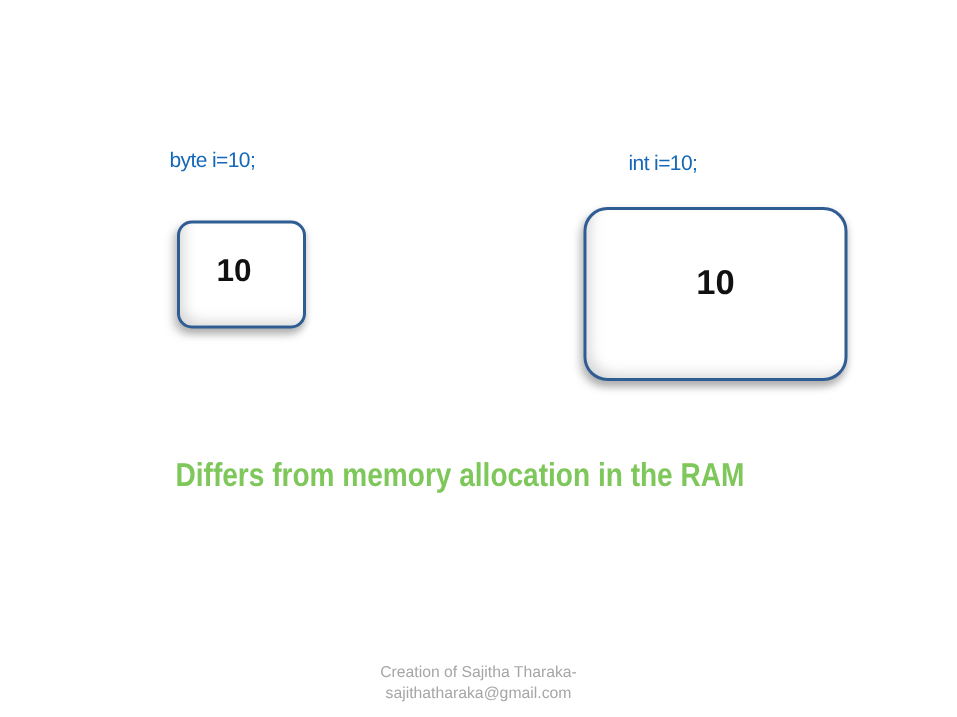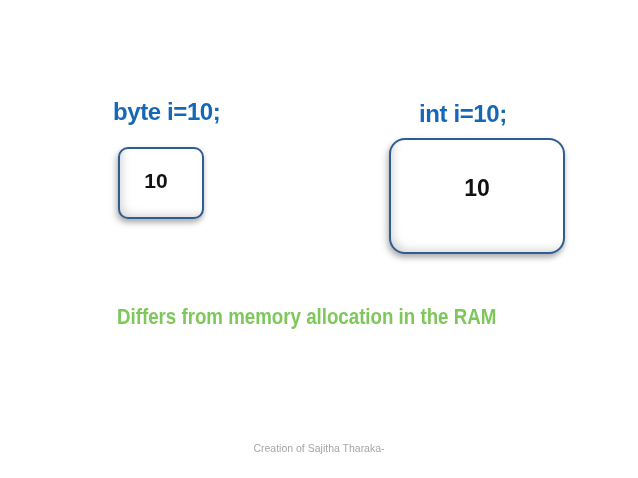--- a/index.html
+++ b/index.html
@@ -6,22 +6,22 @@
   .slide {
     position: relative;
     width: 638px;
     height: 478px;
     background: #ffffff;
     overflow: hidden;
     font-family: "Liberation Sans", sans-serif;
   }
   .decl {
     position: absolute;
-    font-weight: bold;
-    font-size: 24px;
+    font-weight: normal;
+    font-size: 14px;
     letter-spacing: -0.4px;
     color: #1568B8;
     white-space: nowrap;
   }
   .decl-byte { left: 113px; top: 98px; }
   .decl-int  { left: 419px; top: 90px; margin-top: 10px; }
   .membox {
     position: absolute;
     box-sizing: border-box;
     background: #ffffff;
@@ -83,15 +83,16 @@
   </div>
 
   <div class="membox box-int">
     <span class="value">10</span>
   </div>
 
   <div class="caption">Differs from memory allocation in the RAM</div>
 
   <div class="footer">
     <div>Creation of Sajitha Tharaka-</div>
+    <div>sajithatharaka@gmail.com</div>
   </div>
 
 </div>
 
 </body></html>

